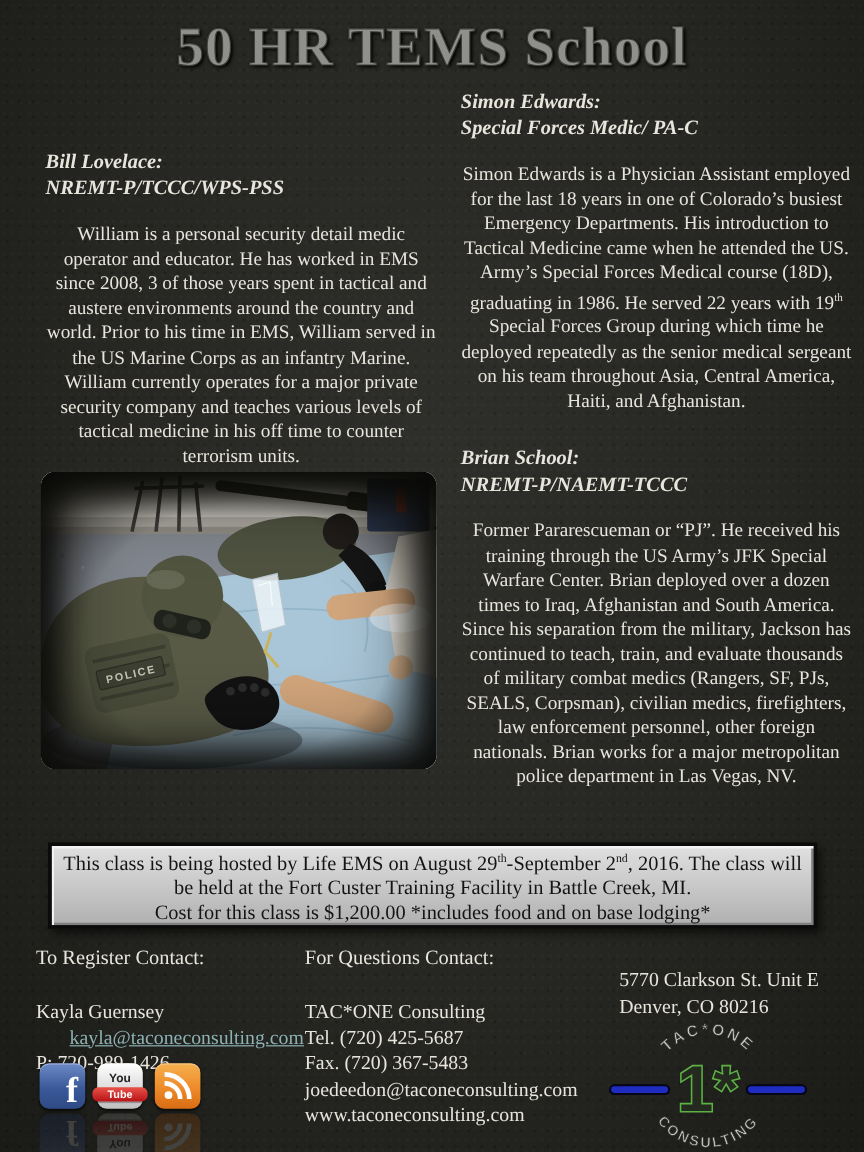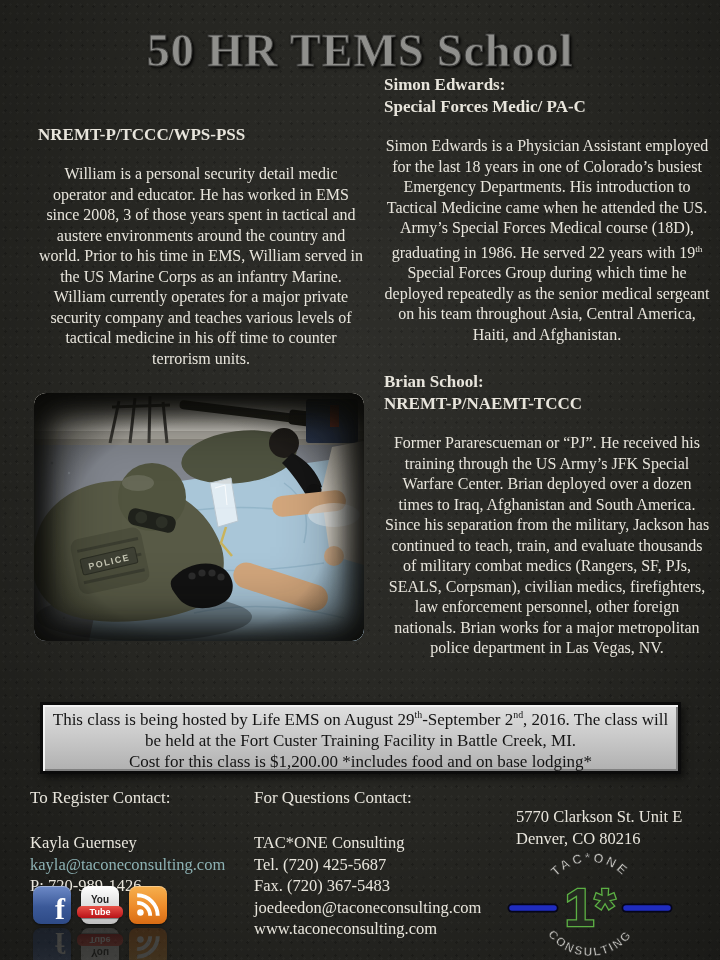--- a/index.html
+++ b/index.html
@@ -15,26 +15,25 @@
       radial-gradient(circle, rgba(0,0,0,0.22) 1px, transparent 1.4px);
     background-size:100% 100%, 7px 9px, 11px 13px;
   }
   
   .title {
     position:absolute; top:12px; left:0; width:100%; text-align:center;
     font-size:46px; font-weight:bold; letter-spacing:1px;
     color:#8f8f8c;
     -webkit-text-stroke:1px #3e3e3c;
     text-shadow:2px 2px 3px rgba(0,0,0,0.95), 0 0 2px rgba(0,0,0,0.8);
-    margin-top:12px;
   }
   
   .col-left  { position:absolute; left:38px;  top:124px; width:326px; }
   .col-right { position:absolute; left:384px; top:74px;  width:326px; }
-  .ins-head { font-weight:bold; font-size:17px; line-height:22px; }
+  .ins-head { font-weight:bold; font-size:17px; line-height:22px;font-style:italic; }
   .bio { font-size:16px; line-height:20.5px; margin-top:18px; text-align:center; }
   .gap-brian { margin-top:26px; }
   sup { font-size:0.58em; }
   
   .photo {
     position:absolute; left:34px; top:393px; width:330px; height:248px;
     border-radius:12px; overflow:hidden; background:#1b1b18;
   }
   .photo svg { display:block; width:330px; height:248px; }
   .photo-fade {
@@ -52,21 +51,21 @@
     color:#141414; font-size:17px; line-height:21px; text-align:center;
     display:flex; flex-direction:column; justify-content:center;
   }
   
   .foot-col { position:absolute; font-size:16.5px; }
   .reg   { left:30px;  top:788px; width:220px; }
   .ques  { left:254px; top:788px; width:250px; }
   .addr  { left:516px; top:806px; width:200px; }
   .foot-head { font-size:17px; margin-bottom:24px; }
   .foot-line { line-height:21.5px; }
-  a.link { color:#8db2b4; cursor:pointer; }
+  a.link { color:#8db2b4; text-decoration:underline; cursor:pointer;margin-left:28px; }
   
   .social { position:absolute; left:33px; top:886px; display:flex; gap:10px; }
   .sicol { display:flex; flex-direction:column; gap:4px; }
   .sicon {
     width:38px; height:38px; border-radius:8px; position:relative;
     box-shadow:0 1px 2px rgba(0,0,0,0.6), inset 0 1px 0 rgba(255,255,255,0.35);
     display:flex; align-items:center; justify-content:center; cursor:pointer;
     font-family:"Liberation Sans","DejaVu Sans",sans-serif;
   }
   .fb { background:linear-gradient(180deg,#6d8ac8 0%,#3b5998 55%,#2e4a86 100%); }
@@ -81,20 +80,21 @@
 </style>
 </head>
 <body>
 
 <div class="page">
 
   <div class="title">50 HR TEMS School</div>
 
   <section class="col-left">
     <div class="ins-head">
+      <div>Bill Lovelace:</div>
       <div>NREMT-P/TCCC/WPS-PSS</div>
     </div>
     <p class="bio">William is a personal security detail medic operator and educator. He has worked in EMS since 2008, 3 of those years spent in tactical and austere environments around the country and world.  Prior to his time in EMS, William served in the US Marine Corps as an infantry Marine. William currently operates for a major private security company and teaches various levels of tactical medicine in his off time to counter terrorism units.</p>
   </section>
 
   <div class="photo">
     <svg viewBox="0 0 330 248">
 
       <rect x="0" y="0" width="330" height="46" fill="#ccc9c1"></rect>
       <rect x="0" y="38" width="330" height="8" fill="#aaa79f"></rect>

